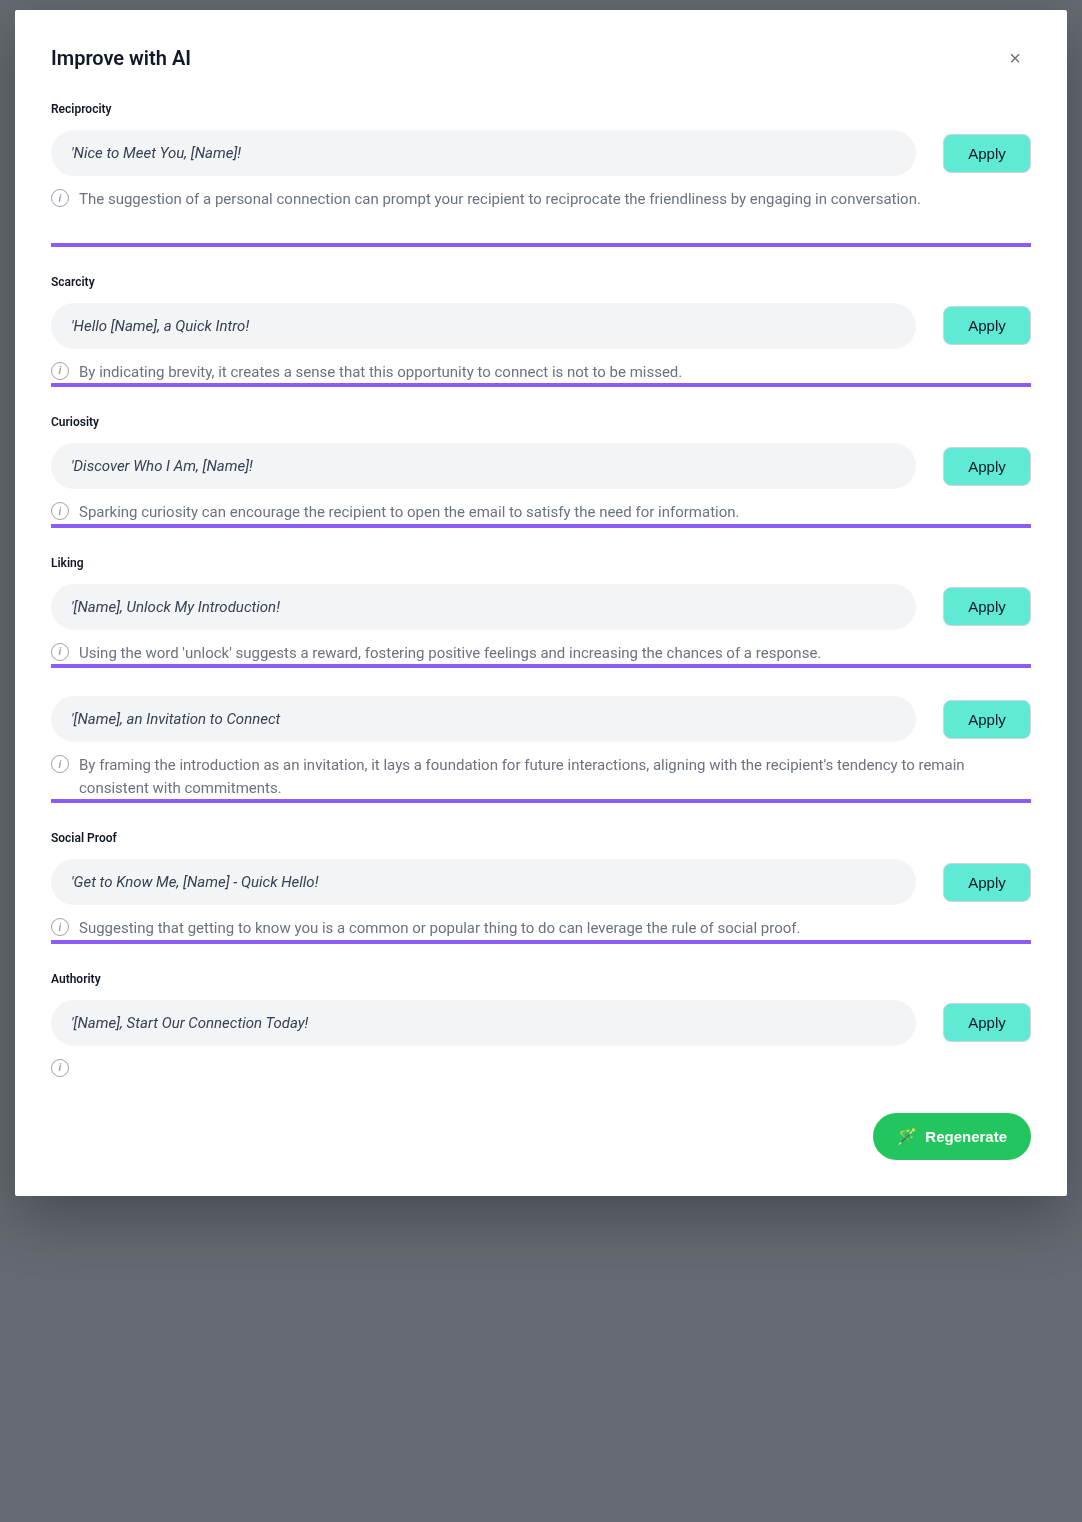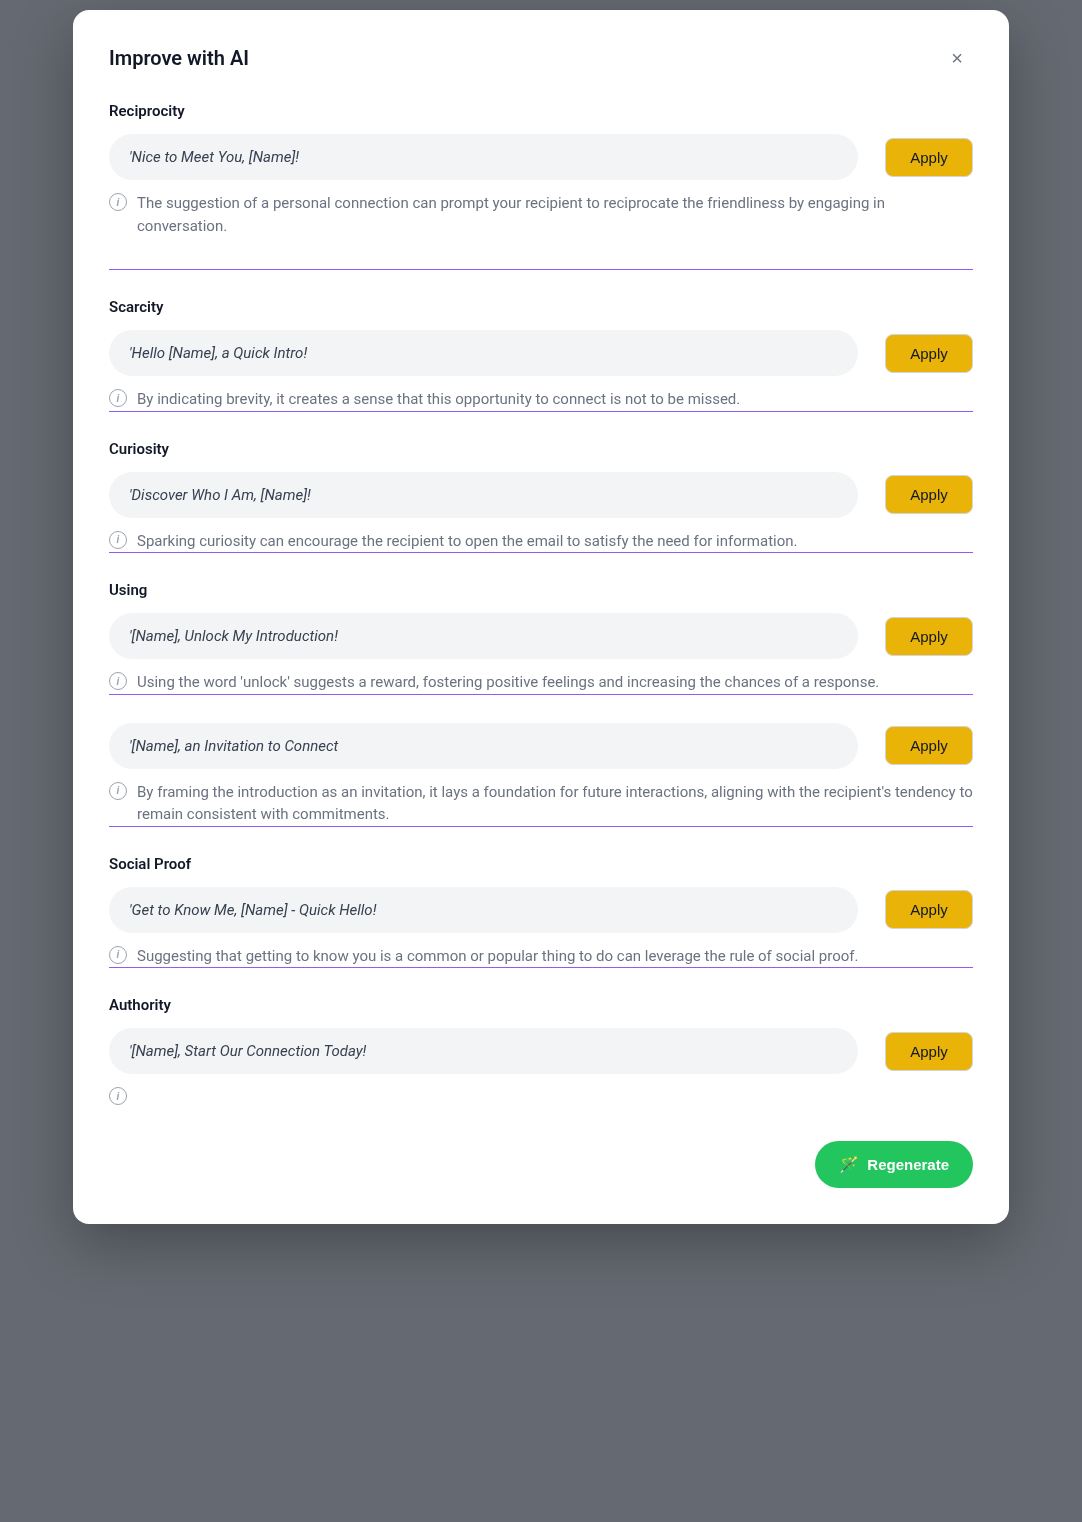--- a/index.html
+++ b/index.html
@@ -25,22 +25,22 @@
       inset: 0;
       background: rgba(0,0,0,0.35);
       display: flex;
       align-items: flex-start;
       justify-content: center;
       padding-top: 10px;
     }
 
     .modal {
       background: #ffffff;
-      border-radius: 16px;
-      width: 936px;
+      border-radius: 2px;
+      width: 1052px;
       max-height: 1480px;
       overflow-y: auto;
       padding: 32px 36px 36px;
       position: relative;
       box-shadow: 0 20px 60px rgba(0,0,0,0.3);
     }
 
     .modal-header {
       display: flex;
       align-items: center;
@@ -66,27 +66,27 @@
       font-size: 20px;
       color: #6b7280;
       border-radius: 6px;
     }
 
     .section {
       margin-bottom: 32px;
     }
 
     .section-divider {
-      border-top: 1px solid #8b5cf6;
+      border-top: 4px solid #8b5cf6;
       padding-top: 28px;
       margin-bottom: 0;
     }
 
     .section-title {
-      font-size: 15px;
+      font-size: 12px;
       font-weight: 600;
       color: #111827;
       margin-bottom: 14px;
     }
 
     .suggestion-row {
       display: flex;
       align-items: center;
       gap: 27px;
       margin-bottom: 12px;
@@ -96,21 +96,21 @@
       flex: 1;
       background: #f3f4f6;
       border-radius: 24px;
       padding: 14px 20px;
       font-size: 15px;
       color: #374151;
       font-style: italic;
     }
 
     .apply-btn {
-      background: #eab308;
+      background: #5eead4;
       border: 1.5px solid #d1d5db;
       border-radius: 8px;
       padding: 10px 10px;
       font-size: 15px;
       font-weight: 500;
       color: #111827;
       cursor: pointer;
       white-space: nowrap;
       min-width: 88px;
     }
@@ -208,21 +208,21 @@
       <div class="suggestion-row">
         <div class="suggestion-text">'Discover Who I Am, [Name]!</div>
         <button class="apply-btn">Apply</button>
       </div>
       <div class="info-row">
         <div class="info-icon">i</div>
         <div class="info-text">Sparking curiosity can encourage the recipient to open the email to satisfy the need for information.</div>
       </div>
     </div>
         <div class="section section-divider">
-      <div class="section-title">Using</div>
+      <div class="section-title">Liking</div>
       <div class="suggestion-row">
         <div class="suggestion-text">'[Name], Unlock My Introduction!</div>
         <button class="apply-btn">Apply</button>
       </div>
       <div class="info-row">
         <div class="info-icon">i</div>
         <div class="info-text">Using the word 'unlock' suggests a reward, fostering positive feelings and increasing the chances of a response.</div>
       </div>
     </div>
         <div class="section section-divider">

